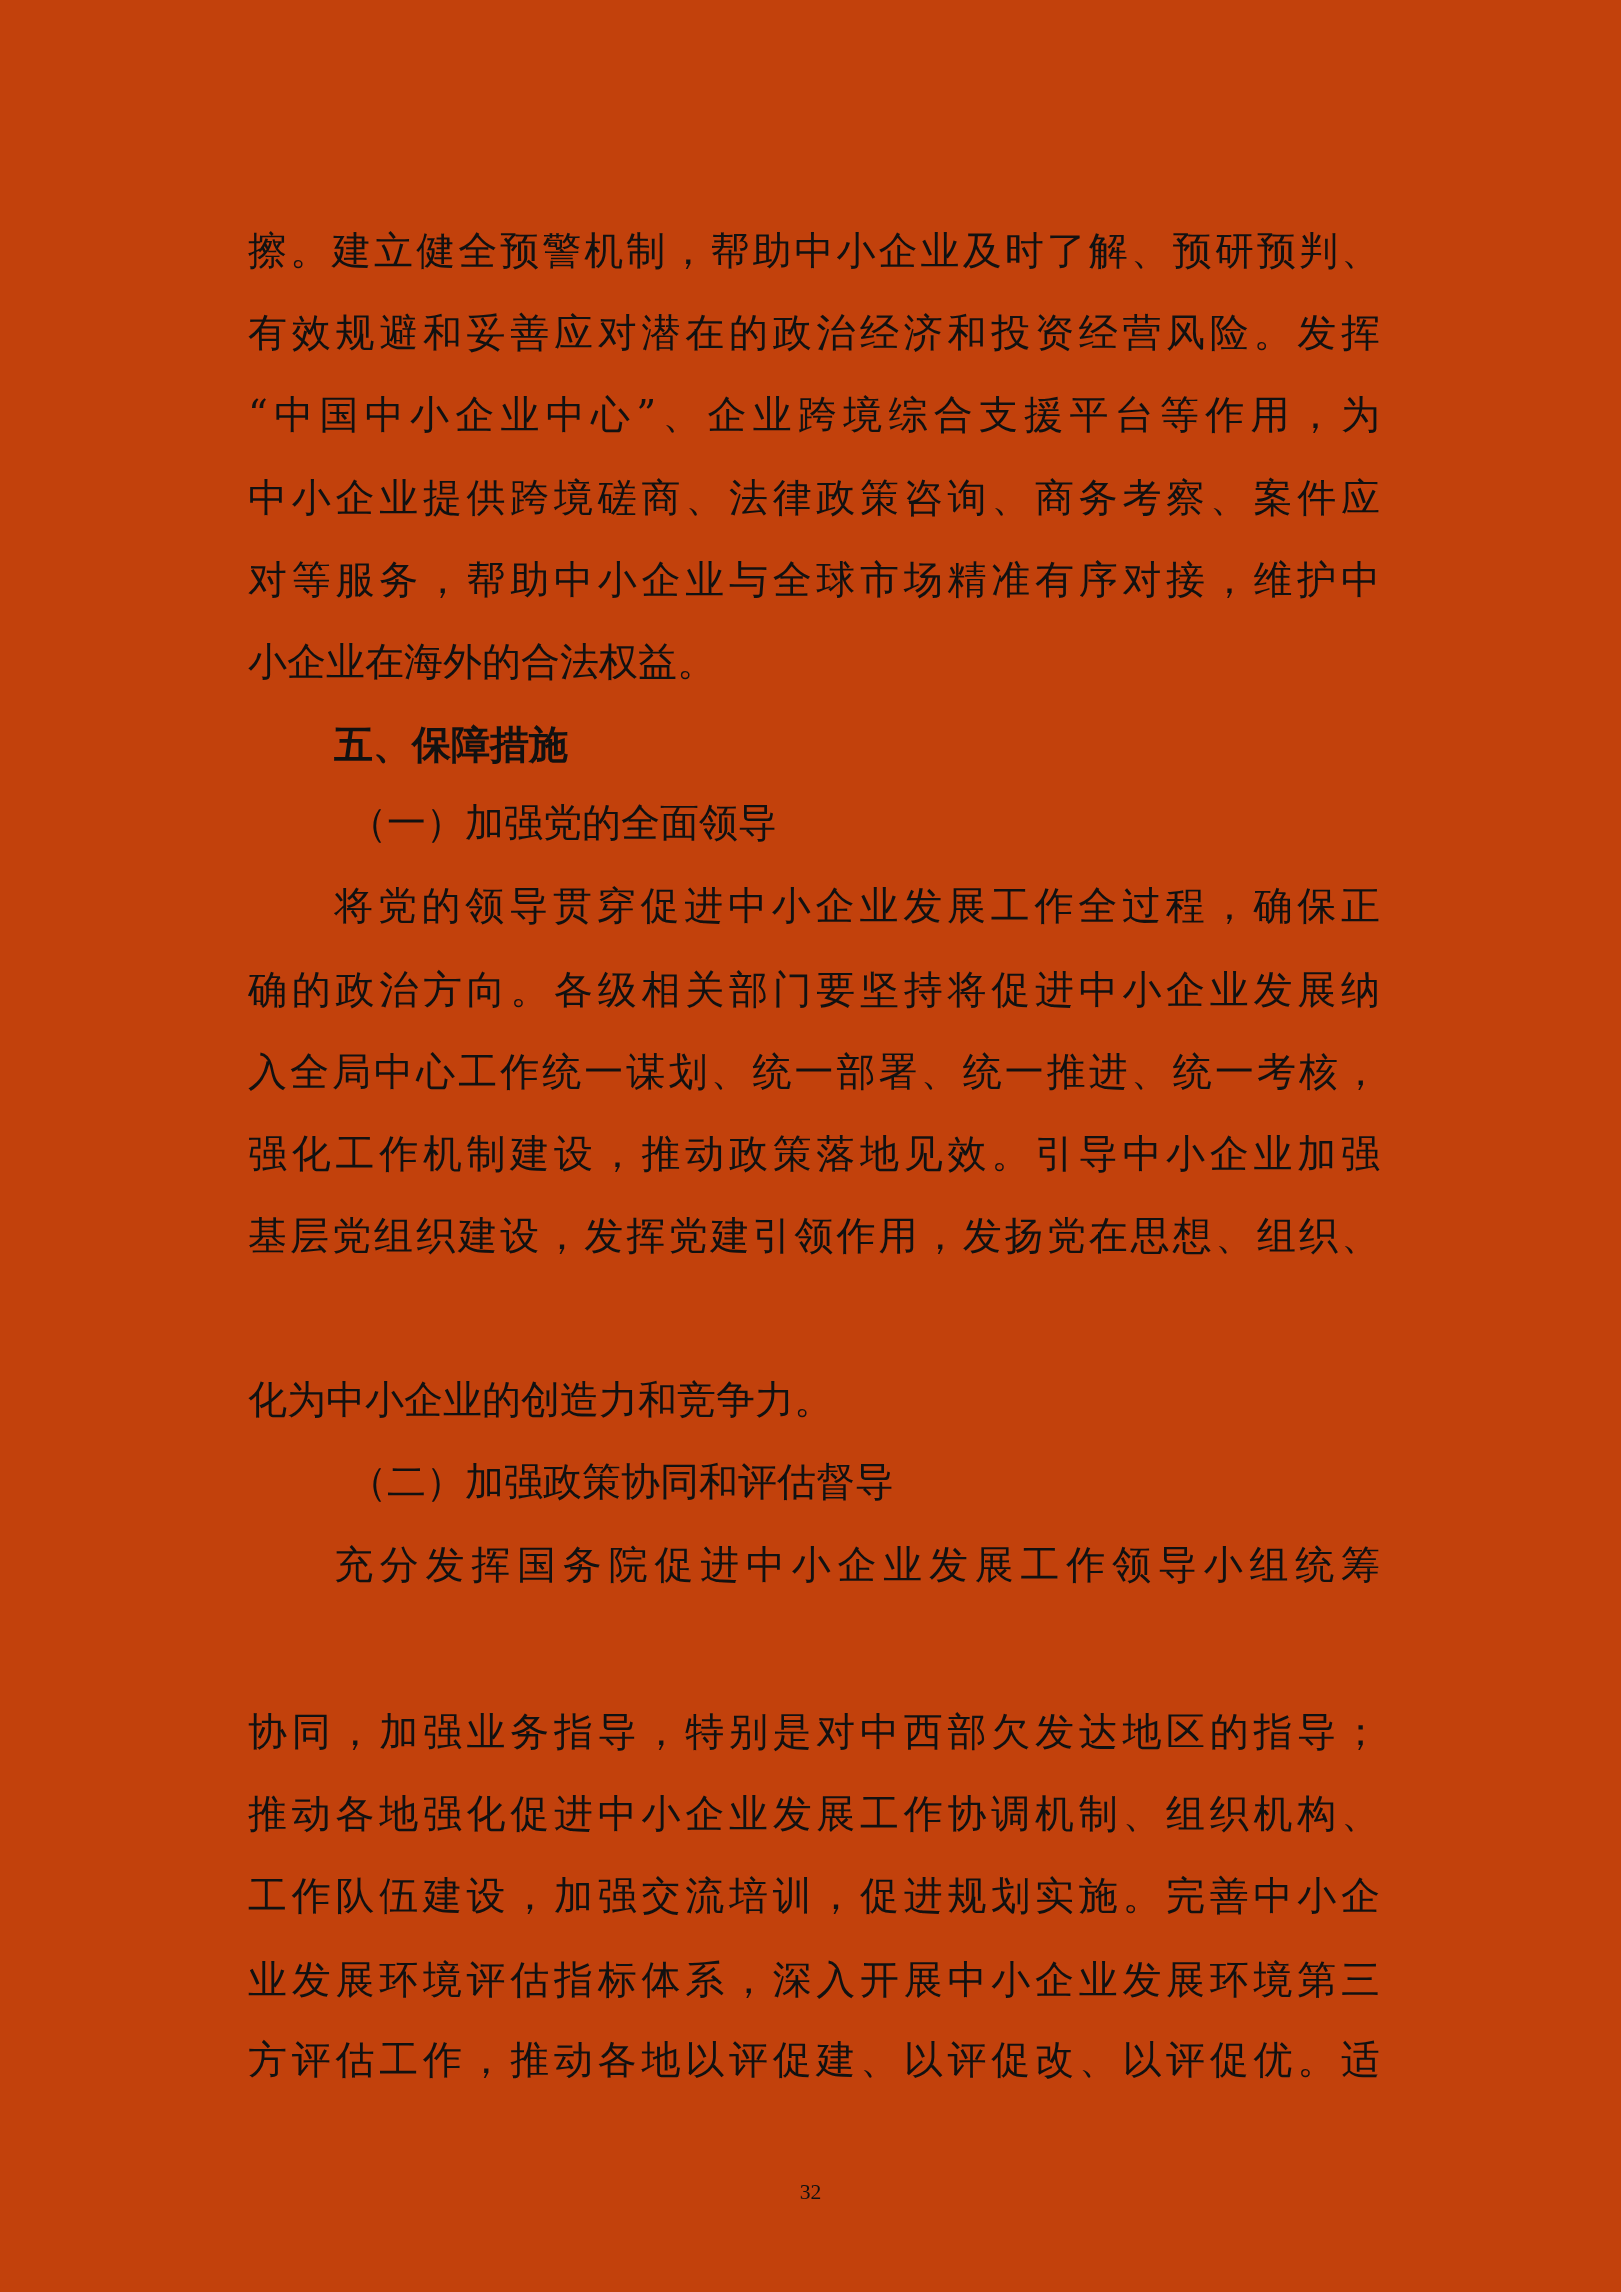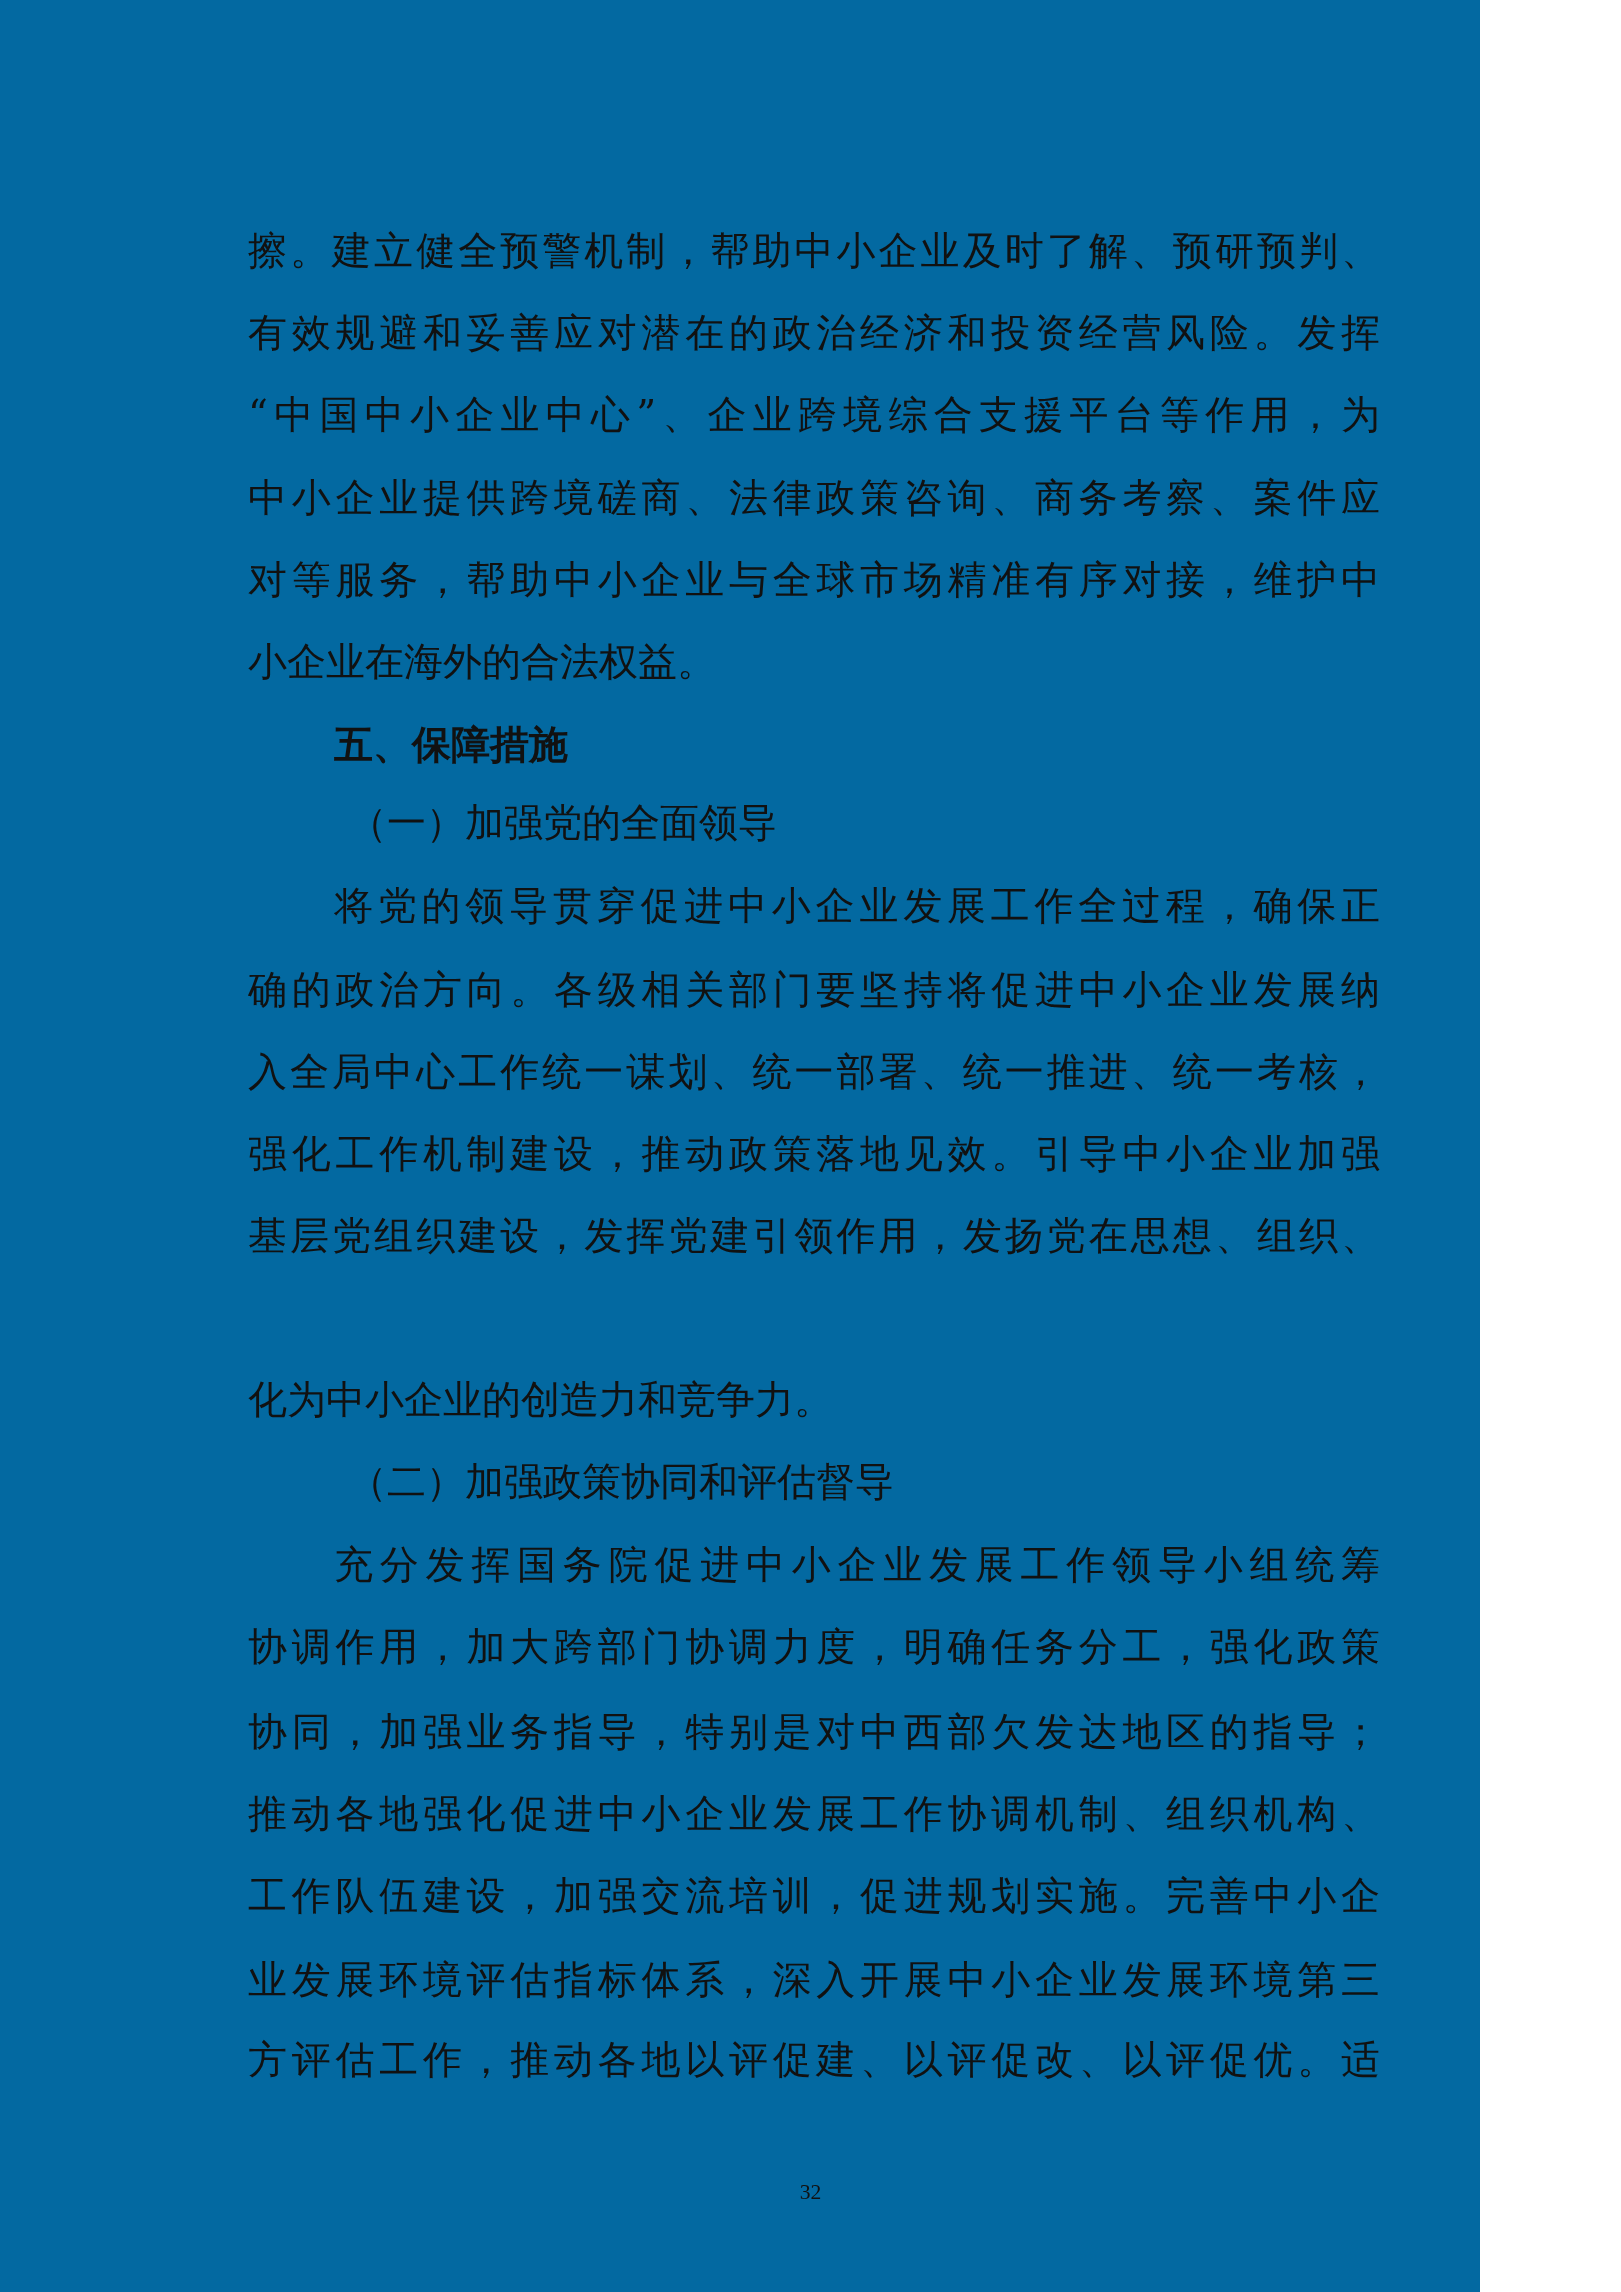--- a/index.html
+++ b/index.html
@@ -1,17 +1,17 @@
 <!DOCTYPE html>
 <html><head>
 <meta charset="utf-8">
 <style>
   html, body { margin: 0; padding: 0; background: #ffffff; }
   body { width: 1621px; height: 2293px; position: relative; overflow: hidden; }
-  .page { position: absolute; left: 0; top: 0; width: 1480px; height: 2293px; background: #0369a1; }
+  .page { position: absolute; left: 0; top: 0; width: 1621px; height: 2293px; background: #c2410c; }
   .line {
     position: absolute;
     left: 248px;
     width: 1132px;
     height: 59px;
     line-height: 59px;
     font-family: "DejaVu Serif", "Liberation Serif", serif;
     font-size: 39px;
     color: #111;
     white-space: nowrap;
@@ -73,21 +73,20 @@
   <div class="line indent" style="top:876px">将党的领导贯穿促进中小企业发展工作全过程，确保正</div>
   <div class="line" style="top:960px">确的政治方向。各级相关部门要坚持将促进中小企业发展纳</div>
   <div class="line" style="top:1042px">入全局中心工作统一谋划、统一部署、统一推进、统一考核，</div>
   <div class="line" style="top:1124px">强化工作机制建设，推动政策落地见效。引导中小企业加强</div>
   <div class="line" style="top:1206px">基层党组织建设，发挥党建引领作用，发扬党在思想、组织、</div>
   <div class="line last" style="top:1370px">化为中小企业的创造力和竞争力。</div>
 
   <div class="subheading" style="top:1452px; left:331px">（二）加强政策协同和评估督导</div>
 
   <div class="line indent" style="top:1535px">充分发挥国务院促进中小企业发展工作领导小组统筹</div>
-  <div class="line" style="top:1617px">协调作用，加大跨部门协调力度，明确任务分工，强化政策</div>
   <div class="line" style="top:1702px">协同，加强业务指导，特别是对中西部欠发达地区的指导；</div>
   <div class="line" style="top:1784px">推动各地强化促进中小企业发展工作协调机制、组织机构、</div>
   <div class="line" style="top:1866px">工作队伍建设，加强交流培训，促进规划实施。完善中小企</div>
   <div class="line" style="top:1950px">业发展环境评估指标体系，深入开展中小企业发展环境第三</div>
   <div class="line" style="top:2030px">方评估工作，推动各地以评促建、以评促改、以评促优。适</div>
 
   <div class="page-number">32</div>
 </div>
 
 

